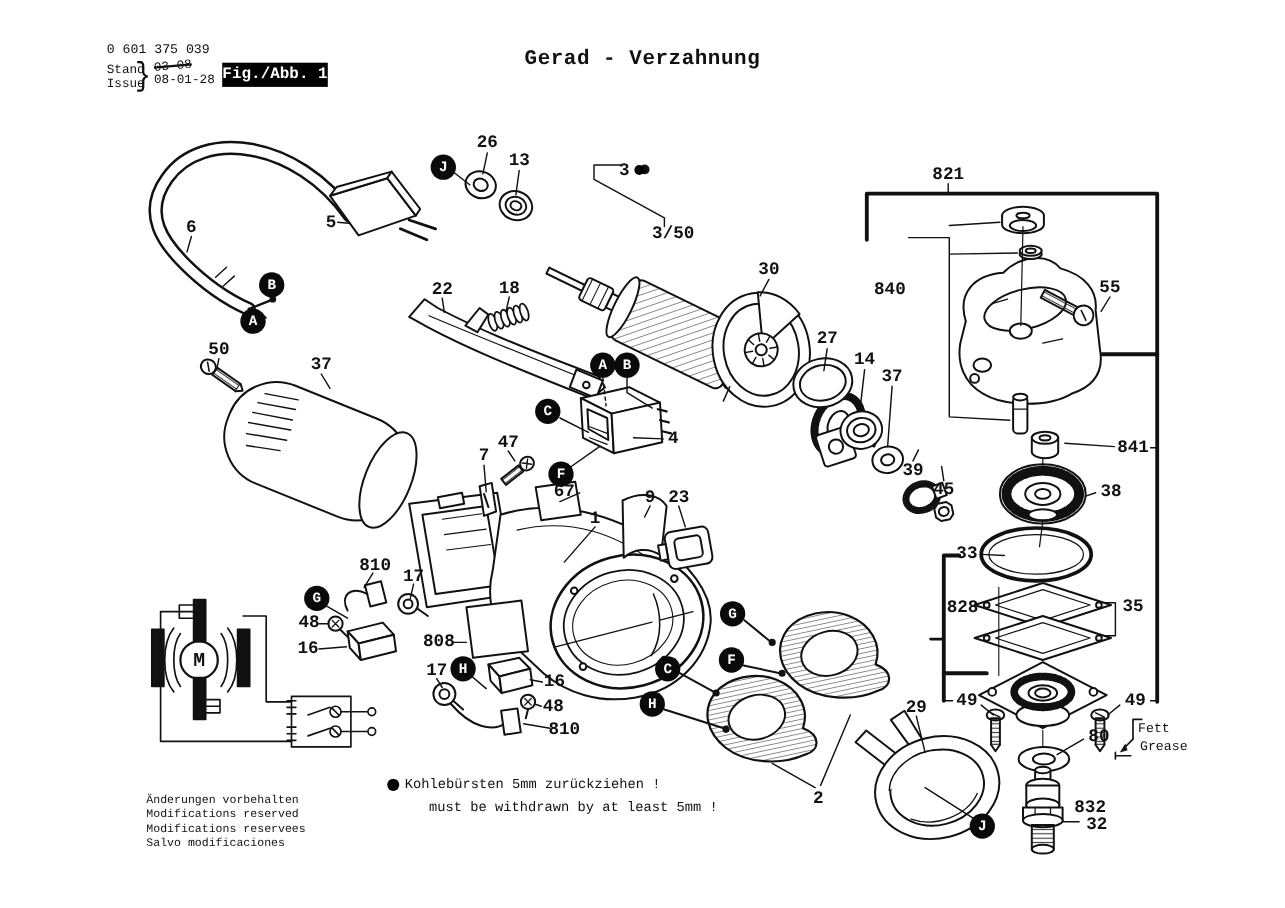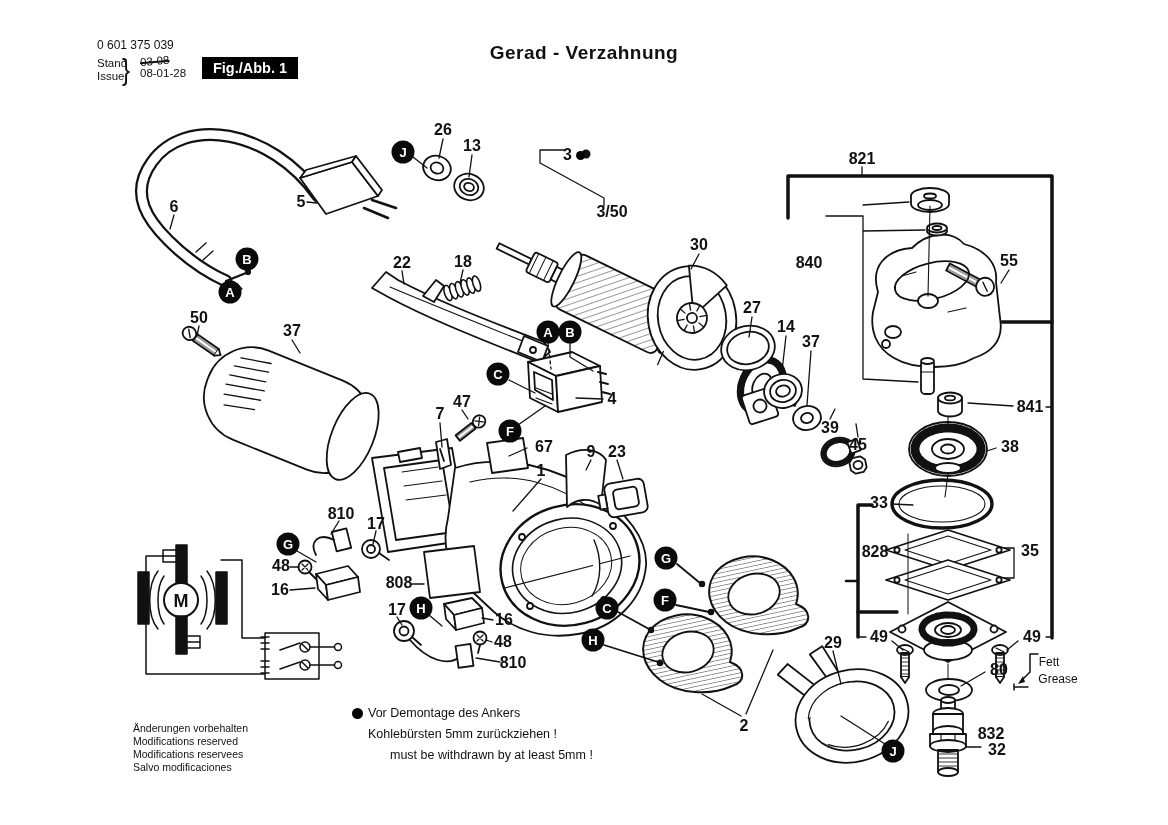--- a/index.html
+++ b/index.html
@@ -1,17 +1,17 @@
 <!DOCTYPE html>
 <html><head>
 <meta charset="utf-8">
 <style>
   html,body{margin:0;padding:0;background:#fff;}
   #stage{position:relative;width:1168px;height:825px;background:#fff;overflow:hidden;
-         font-family:Liberation Sans, sans-serif;color:#111;}
+         font-family:Liberation Mono, monospace;color:#111;}
   #art{position:absolute;left:0;top:0;}
   
   .pnum{position:absolute;left:97px;top:38px;font-size:12px;}
   .standissue{position:absolute;left:97px;top:57px;font-size:11.5px;line-height:13px;}
   .brace{position:absolute;left:121px;top:53px;font-size:30px;font-weight:400;transform:scaleX(.8);}
   .dates{position:absolute;left:140px;top:55px;font-size:11.5px;line-height:12px;}
   .struck{display:inline-block;text-decoration:line-through;text-decoration-thickness:2px;transform:rotate(-5deg);}
   .figbox{position:absolute;left:202px;top:57px;width:96px;height:22px;background:#000;color:#fff;
           font-weight:bold;font-size:14.5px;display:flex;align-items:center;justify-content:center;}
   .title{position:absolute;left:0;top:42px;width:1168px;text-align:center;font-size:19px;font-weight:bold;letter-spacing:.5px;}
@@ -445,21 +445,20 @@
   <div class="dates">
     <div><span class="struck">03-08</span></div>
     <div>08-01-28</div>
   </div>
   <div class="figbox">Fig./Abb. 1</div>
   <div class="title">Gerad - Verzahnung</div>
 
   <div class="note">
     <div class="bullet"></div>
     <div class="txt">
-      <div>Vor Demontage des Ankers</div>
       <div>Kohlebürsten 5mm zurückziehen !</div>
       <div class="en2">must be withdrawn by at least 5mm !</div>
     </div>
   </div>
 
   <div class="disclaimer">
     <div>Änderungen vorbehalten</div>
     <div>Modifications reserved</div>
     <div>Modifications reservees</div>
     <div>Salvo modificaciones</div>
@@ -490,21 +489,21 @@
       <div class="plabel circled" style="left: 570px; top: 332px;">B</div>
       <div class="plabel circled" style="left: 498px; top: 374px;">C</div>
       <div class="plabel" style="left: 612px; top: 399px;">4</div>
       <div class="plabel circled" style="left: 510px; top: 431px;">F</div>
       <div class="plabel" style="left: 830px; top: 428px;">39</div>
       <div class="plabel" style="left: 858px; top: 445px;">45</div>
       <div class="plabel" style="left: 1030px; top: 407px;">841</div>
       <div class="plabel" style="left: 1010px; top: 447px; text-align: center;">38</div>
       <div class="plabel" style="left: 440px; top: 414px;">7</div>
       <div class="plabel" style="left: 462px; top: 402px;">47</div>
-      <div class="plabel" style="left: 544px; top: 447px; text-align: right;">67</div>
+      <div class="plabel" style="left: 513px; top: 447px; text-align: right;">67</div>
       <div class="plabel" style="left: 541px; top: 471px;">1</div>
       <div class="plabel" style="left: 591px; top: 452px;">9</div>
       <div class="plabel" style="left: 617px; top: 452px;">23</div>
       <div class="plabel" style="left: 879px; top: 503px;">33</div>
       <div class="plabel" style="left: 1030px; top: 551px;">35</div>
       <div class="plabel" style="left: 341px; top: 514px;">810</div>
       <div class="plabel" style="left: 376px; top: 524px;">17</div>
       <div class="plabel circled" style="left: 288px; top: 544px;">G</div>
       <div class="plabel" style="left: 281px; top: 566px;">48</div>
       <div class="plabel" style="left: 280px; top: 590px;">16</div>

